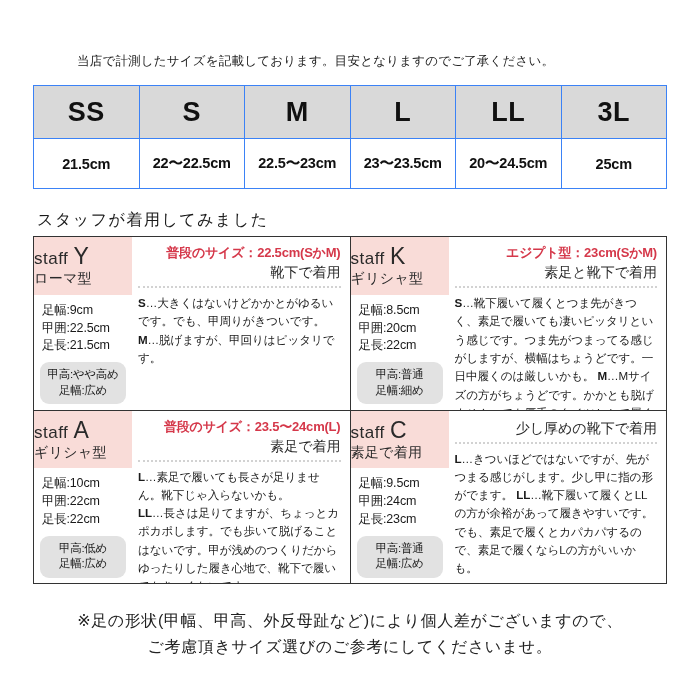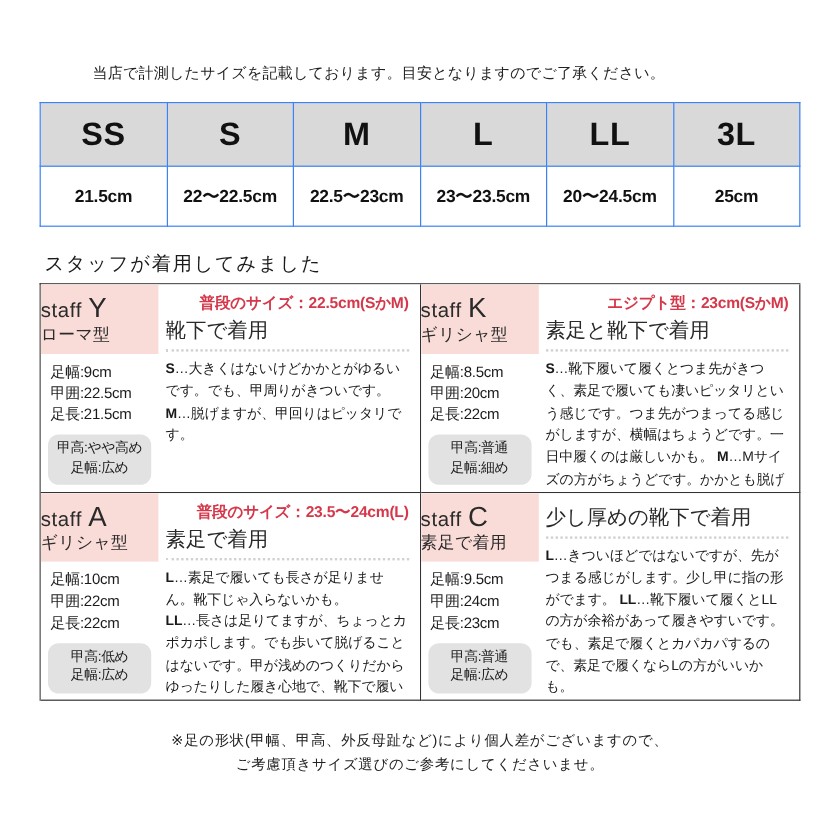--- a/index.html
+++ b/index.html
@@ -156,21 +156,22 @@
   }
   .usual-size {
     text-align: right;
     font-size: 13px;
     font-weight: bold;
     color: #d5384a;
     letter-spacing: -0.2px;
     white-space: nowrap;
   }
   .wear-note {
-    font-size: 17px;
+    text-align: right;
+    font-size: 14px;
     color: #2a2a2a;
     margin-top: 2px;
     letter-spacing: 0px;
     white-space: nowrap;
   }
   .dotted-sep {
     margin: 4px 0 5px 0;
     height: 1px;
     border-top: 2px dotted #d2d2d2;
   }
@@ -184,21 +185,21 @@
     font-weight: bold;
   }
 
   
   .footer-note {
     position: absolute;
     left: 0;
     top: 608px;
     width: 700px;
     text-align: center;
-    font-size: 12px;
+    font-size: 16px;
     line-height: 1.65;
     color: #222;
     letter-spacing: 0.6px;
   }
 </style>
 </head>
 <body>
 
 <div class="page">
 

